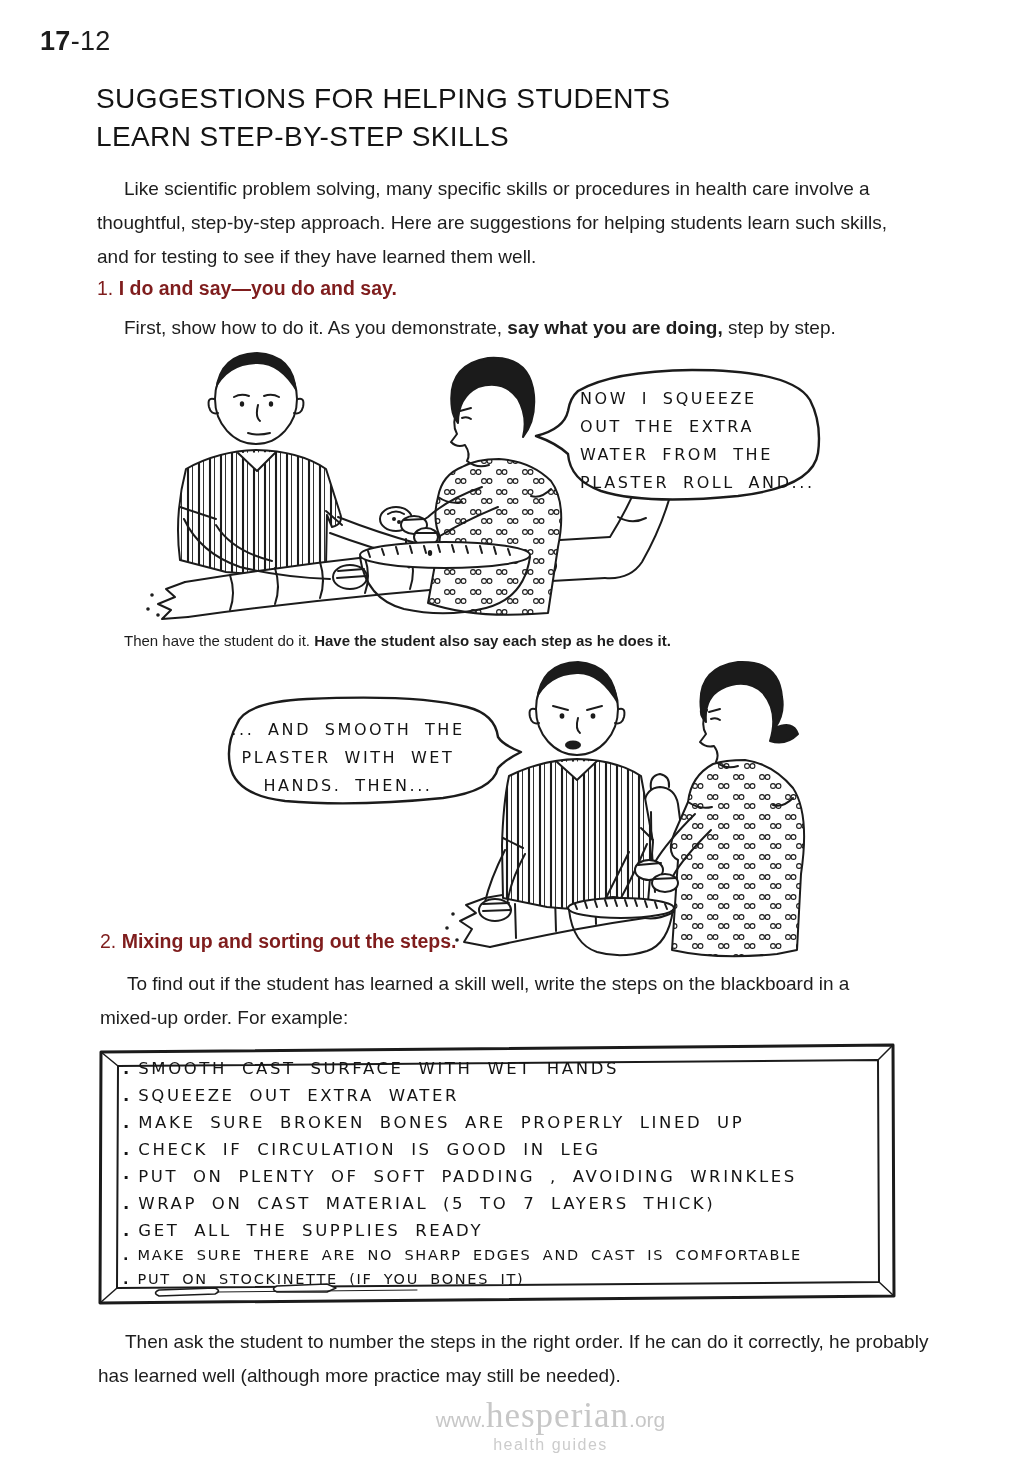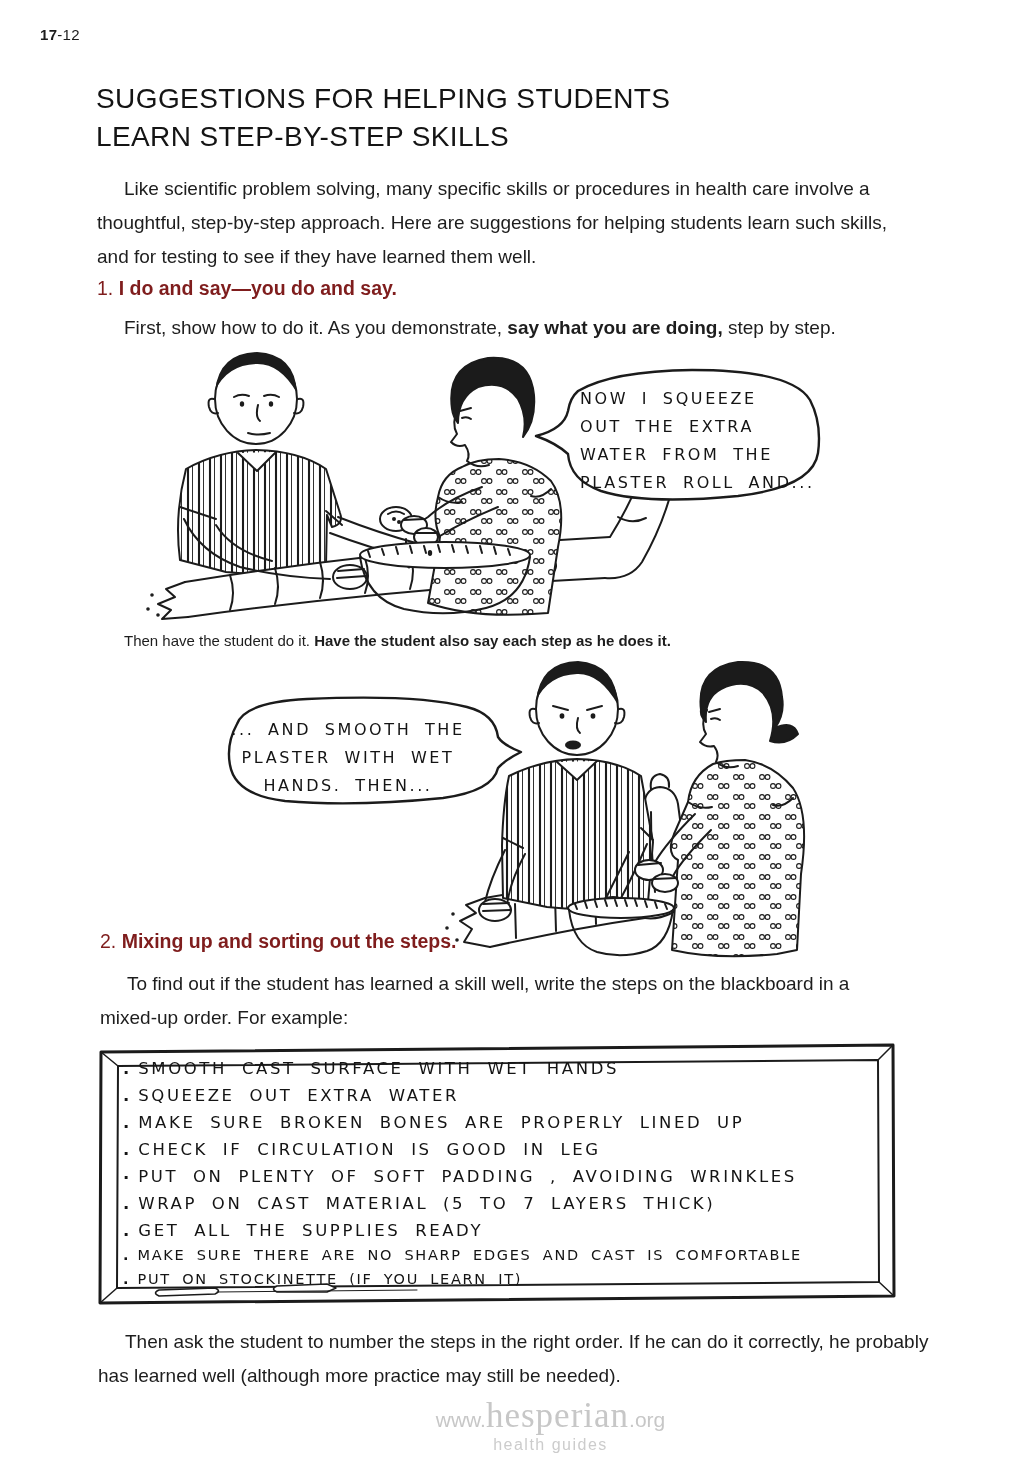--- a/index.html
+++ b/index.html
@@ -3,21 +3,21 @@
 <meta charset="utf-8">
 <style>
   html,body { margin:0; padding:0; background:#e8e8e8; }
   .page {
     position:relative; width:1013px; height:1463px; margin:0 auto;
     background:#ffffff; overflow:hidden;
     font-family:"Liberation Sans", sans-serif; color:#1c1c1c;
   }
   .abs { position:absolute; }
 
-  .page-number { left:40px; top:26px; font-size:15px; letter-spacing:0.3px; }
+  .page-number { left:40px; top:26px; font-size:27px; letter-spacing:0.3px; }
   .page-number b { font-weight:700; }
 
   .title { left:96px; top:80px; width:720px; font-size:28px; line-height:38px;
            font-weight:400; letter-spacing:0.4px; color:#141414; }
   .title span { display:block; }
 
   .para { font-size:19px; line-height:34px; text-indent:27px; color:#1d1d1d; }
   .noindent { text-indent:0; }
   .bold { font-weight:700; }
 
@@ -333,21 +333,21 @@
         <div class="bb-line">
           <span class="bb-dot">.</span>
           <span class="bb-text">GET ALL THE SUPPLIES READY</span>
         </div>
         <div class="bb-line">
           <span class="bb-dot">.</span>
           <span class="bb-text">MAKE SURE THERE ARE NO SHARP EDGES AND CAST IS COMFORTABLE</span>
         </div>
         <div class="bb-line">
           <span class="bb-dot">.</span>
-          <span class="bb-text">PUT ON STOCKINETTE (IF YOU LEARN IT)</span>
+          <span class="bb-text">PUT ON STOCKINETTE (IF YOU BONES IT)</span>
         </div>
       </div>
   </div>
 
   <div class="abs para" style="left:98px; top:1325px; width:845px;">Then ask the student to number the steps in the right order. If he can do it correctly, he probably has learned well (although more practice may still be needed).</div>
 
   <div class="abs watermark">
     <div><span class="wm-small">www.</span><span class="wm-big">hesperian</span><span class="wm-small">.org</span></div>
     <div class="wm-sub">health guides</div>
   </div>

